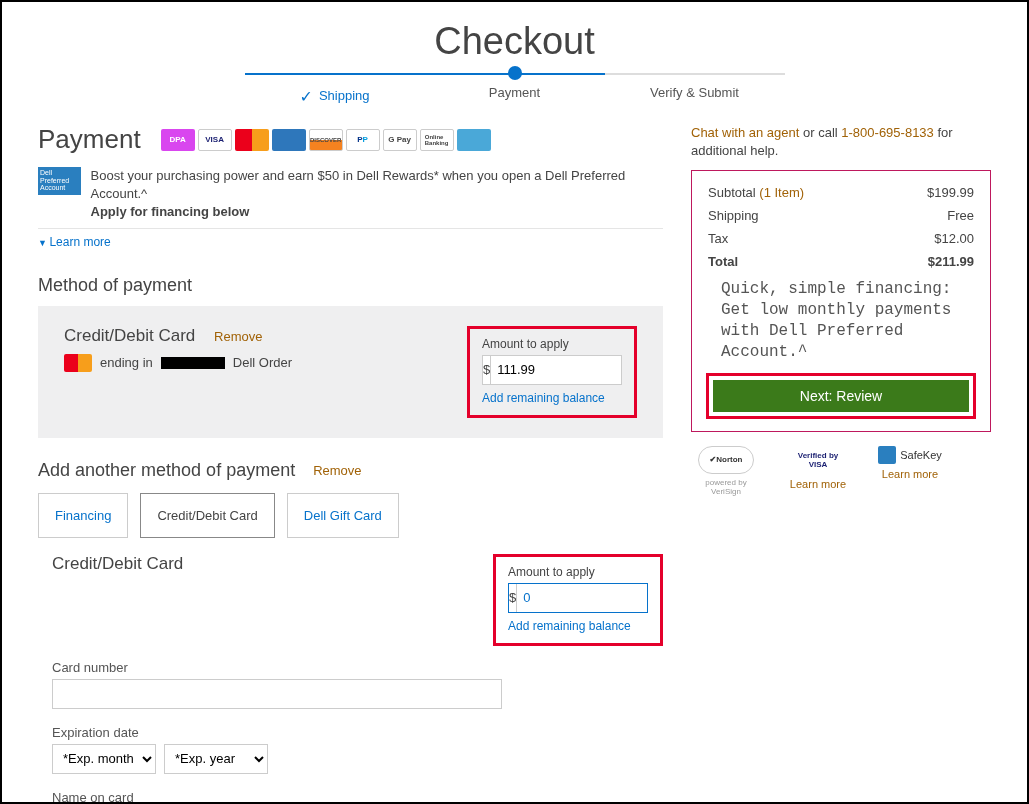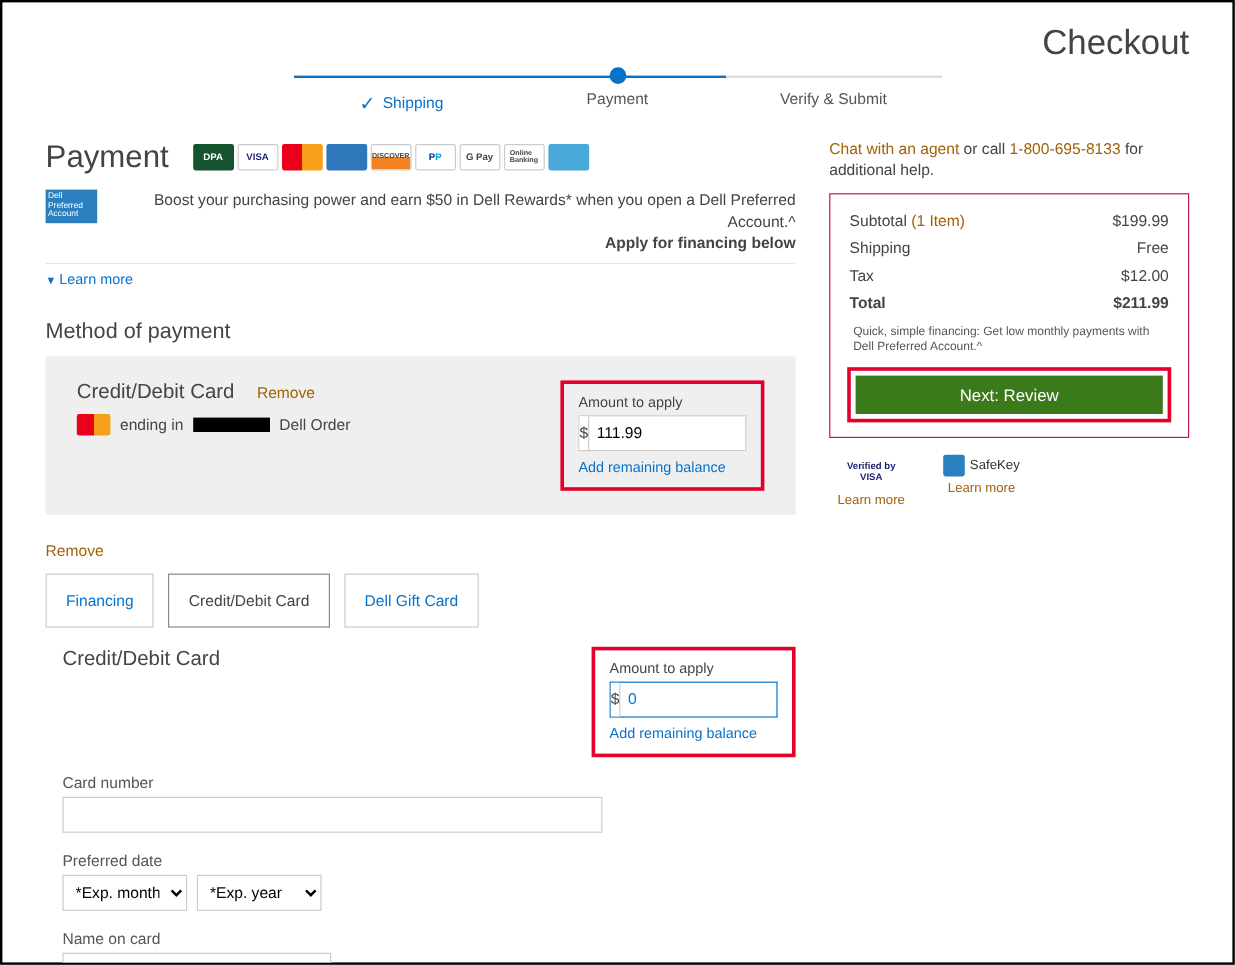--- a/index.html
+++ b/index.html
@@ -9,23 +9,23 @@
     color: #444;
     background: #fff;
     border: 2px solid #000;
     width: 1029px;
     height: 804px;
     overflow: hidden;
     padding: 18px 36px 0 36px;
   }
   a, .link { color: #a16207; text-decoration: none; cursor: pointer; }
   .page-title {
-    font-size: 29px;
+    font-size: 38px;
     font-weight: 400;
-    text-align: right;
+    text-align: center;
     color: #444;
     margin-bottom: 8px;
   }
   
   .stepper {
     display: flex;
     justify-content: center;
     gap: 0;
     margin-bottom: 20px;
   }
@@ -97,21 +97,21 @@
     border-bottom: 1px solid #e5e5e5;
   }
   .promo-badge {
     width: 44px; height: 28px;
     background: #2a7fbf;
     color: #fff;
     font-size: 7px;
     padding: 2px;
     line-height: 1.1;
   }
-  .promo-text { font-size: 13px; line-height: 1.4; text-align: right; }
+  .promo-text { font-size: 13px; line-height: 1.4; }
   .promo-text .bold { font-weight: bold; }
   .learn-more-toggle {
     color: #0672cb;
     font-size: 12px;
     margin: 6px 0 18px 0;
     display: inline-block;
   }
   .learn-more-toggle::before { content: "▼ "; font-size: 9px; }
   .section-label {
     font-size: 18px;
@@ -203,21 +203,21 @@
     padding:14px 16px;
     margin-bottom:14px;
   }
   .summary-highlight {
     border:3px solid #e4002b;
     padding:4px;
     margin: 8px -2px -2px -2px;
   }
   .sum-row { display:flex; justify-content:space-between; font-size:13px; margin-bottom:8px; }
   .sum-row.total { font-weight:bold; }
-  .financing-note { font-size:10px; color:#555; margin:10px 3px; line-height:1.3; }
+  .financing-note { font-size:16px; color:#555; margin:10px 13px; line-height:1.3;font-family:Liberation Mono, monospace; }
   .next-btn {
     background:#3b7a1a;
     color:#fff;
     width:100%;
     height:32px;
     border:none;
     font-size:14px;
     cursor:pointer;
   }
   .trust-row { display:flex; gap:22px; margin-top:10px; align-items:flex-start; justify-content:flex-start; }
@@ -248,21 +248,21 @@
   <div class="step">
     <span>Verify &amp; Submit</span>
   </div>
 </div>
 
 <div class="cols">
   <div class="left">
     <div class="payment-header">
       <h2>Payment</h2>
       <div class="card-logos">
-        <div class="card-logo" style="background:#14532d;color:#fff;border:none">DPA</div>
+        <div class="card-logo" style="background:#d946ef;color:#fff;border:none">DPA</div>
         <div class="card-logo" style="color:#1a1f71">VISA</div>
         <div class="card-logo" style="background:linear-gradient(90deg,#eb001b 50%,#f79e1b 50%);border:none"></div>
         <div class="card-logo" style="background:#2e77bb;border:none"></div>
         <div class="card-logo" style="background:linear-gradient(#fff 50%,#f58220 50%);font-size:6px">DISCOVER</div>
         <div class="card-logo">
             <span style="color:#003087">P</span>
             <span style="color:#009cde">P</span>
           </div>
         <div class="card-logo">G Pay</div>
         <div class="card-logo" style="font-size:6px;line-height:1">Online<br>Banking</div>
@@ -298,20 +298,21 @@
         <div class="amount-label">Amount to apply</div>
         <div class="amount-row">
           <div class="dollar">$</div>
           <input type="text" value="111.99" style="">
         </div>
         <a class="add-remaining">Add remaining balance</a>
       </div>
     </div>
 
     <div class="add-header">
+      <span class="add-title">Add another method of payment</span>
       <a class="link">Remove</a>
     </div>
 
     <div class="method-tabs">
       <div class="method-tab">Financing</div>
       <div class="method-tab active">Credit/Debit Card</div>
       <div class="method-tab">Dell Gift Card</div>
     </div>
 
     <div class="form-row">
@@ -327,21 +328,21 @@
         <a class="add-remaining">Add remaining balance</a>
       </div>
     </div>
 
     <div class="field-group">
       <div class="field-label">Card number</div>
       <input class="text card-number-input" type="text" style="">
     </div>
 
     <div class="field-group">
-      <div class="field-label">Preferred date</div>
+      <div class="field-label">Expiration date</div>
       <div class="exp-row">
         <select class="text"><option>*Exp. month</option></select>
         <select class="text"><option>*Exp. year</option></select>
       </div>
     </div>
 
     <div class="field-group">
       <div class="field-label">Name on card</div>
       <input class="text name-card-input" type="text" style="">
     </div>
@@ -372,20 +373,24 @@
         <span>Total</span>
         <span>$211.99</span>
       </div>
       <div class="financing-note">Quick, simple financing: Get low monthly payments with Dell Preferred Account.^</div>
       <div class="summary-highlight">
         <button class="next-btn">Next: Review</button>
       </div>
     </div>
 
     <div class="trust-row">
+      <div class="trust-item">
+        <div class="trust-badge norton">✔Norton</div>
+        <div class="trust-gray">powered by VeriSign</div>
+      </div>
       <div class="trust-item">
         <div class="trust-badge vbv">Verified by<br>VISA</div>
         <a class="link">Learn more</a>
       </div>
       <div class="trust-item">
         <div style="display:flex;align-items:center;gap:4px;justify-content:center;margin-bottom:4px">
           <span class="safekey"></span>
           <span style="color:#333;font-size:11px">SafeKey</span>
         </div>
         <a class="link">Learn more</a>

